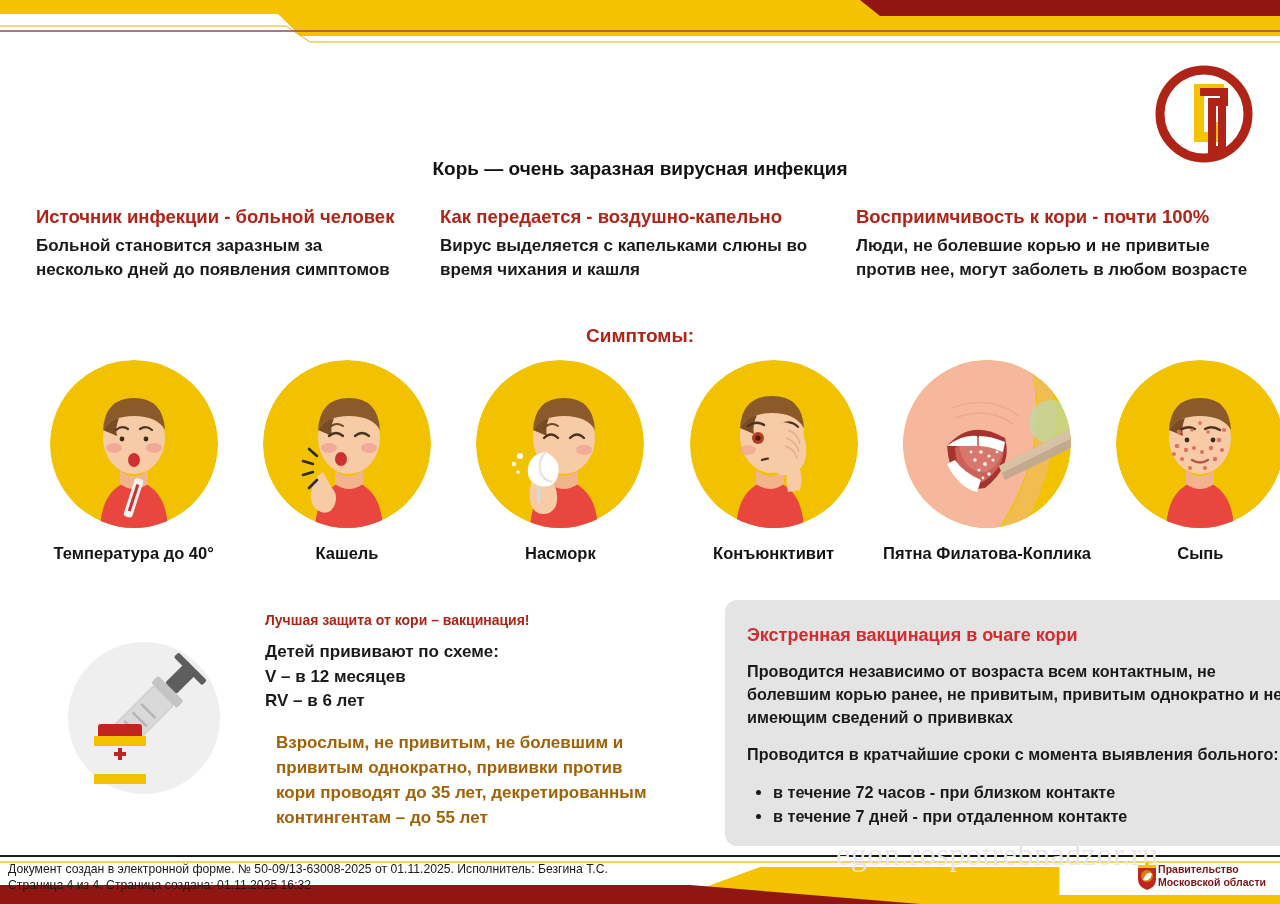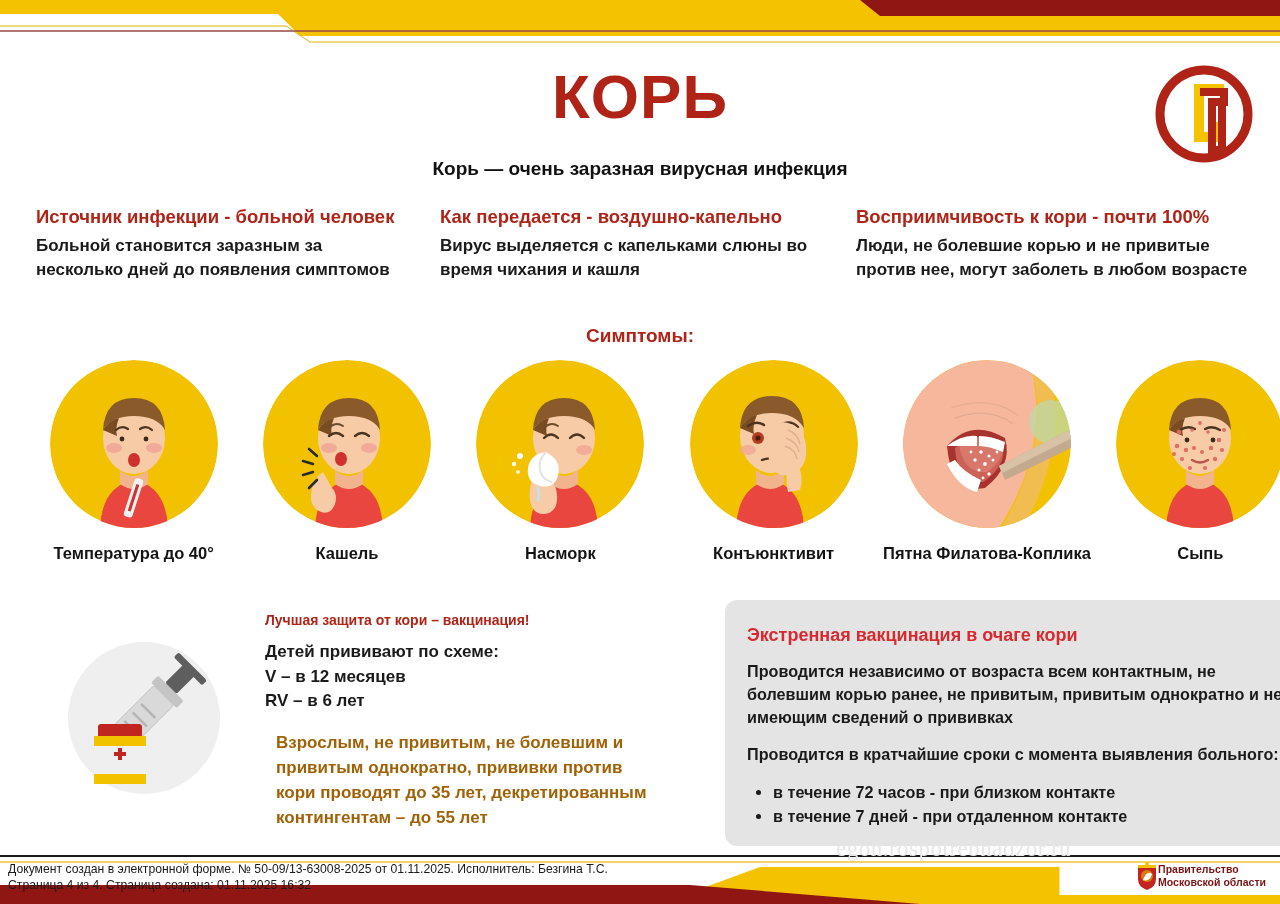--- a/index.html
+++ b/index.html
@@ -77,21 +77,21 @@
   }
   .emerg h3{margin:0 0 14px 0;font-size:18px;font-weight:bold;color:#d8292f;}
   .emerg p{margin:0 0 14px 0;font-size:16.2px;font-weight:bold;color:#1a1a1a;line-height:1.42;}
   .emerg ul{margin:0;padding:0 0 0 26px;list-style:disc;}
   .emerg li{font-size:16.2px;font-weight:bold;color:#1a1a1a;line-height:1.5;}
 
   
   .watermark{
     position:absolute;left:836px;top:836px;
     font-family:"Liberation Serif","DejaVu Serif",serif;
-    font-size:23px;color:#e7e7e7;letter-spacing:.5px;white-space:nowrap;
+    font-size:32px;color:#e7e7e7;letter-spacing:.5px;white-space:nowrap;
     z-index:2;
   }
 
   
   .footer{position:absolute;left:0;top:855px;width:1280px;height:49px;overflow:hidden;}
   .footer svg{display:block;position:absolute;left:0;top:0;}
   .doc-line{
     position:absolute;left:8px;top:862px;font-size:12.2px;color:#1a1a1a;
     font-family:"Liberation Sans","DejaVu Sans",sans-serif;white-space:nowrap;z-index:5;
   }
@@ -126,21 +126,20 @@
   </div>
 
   <div class="logo">
     <svg viewBox="0 0 108 108" width="108" height="108" xmlns="http://www.w3.org/2000/svg">
       <circle cx="54" cy="54" r="44" fill="none" stroke="#b02418" stroke-width="9"></circle>
       <path d="M44 24 L44 82 L70 82 L70 62 L58 62 L58 72 L54 72 L54 34 L74 34 L74 24 Z" fill="#f5c200"></path>
       <path d="M50 32 L74 32 L74 42 L62 42 L62 90 L72 90 L72 42" fill="none" stroke="#b02418" stroke-width="8" stroke-linejoin="miter"></path>
     </svg>
   </div>
 
-  <div class="title">КОРЬ</div>
   <div class="subtitle">Корь — очень заразная вирусная инфекция</div>
 
   <div class="cols">
 
     <div class="col c1">
       <h3>Источник инфекции - больной человек</h3>
       <p>Больной становится заразным за несколько дней до появления симптомов</p>
     </div>
 
     <div class="col c2">

